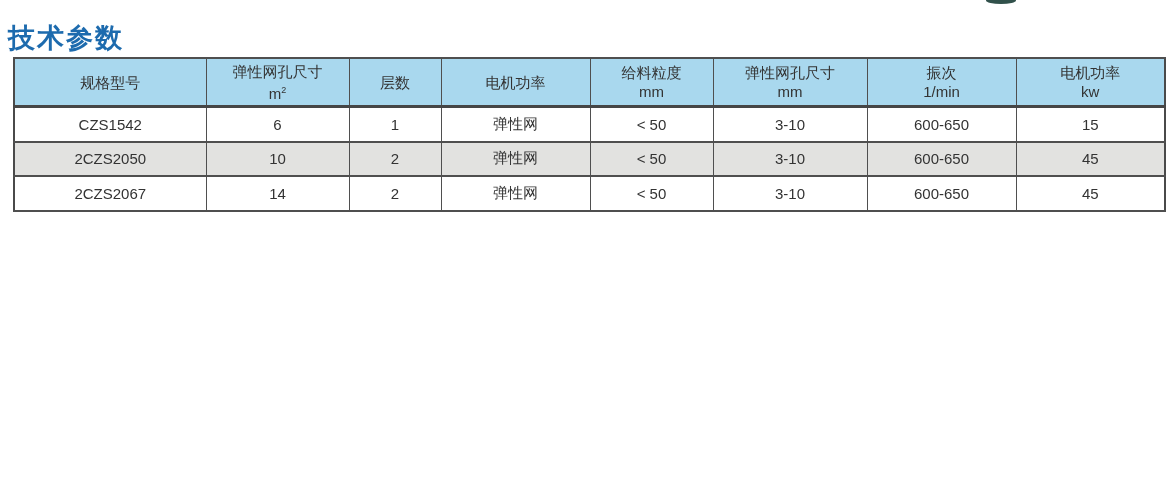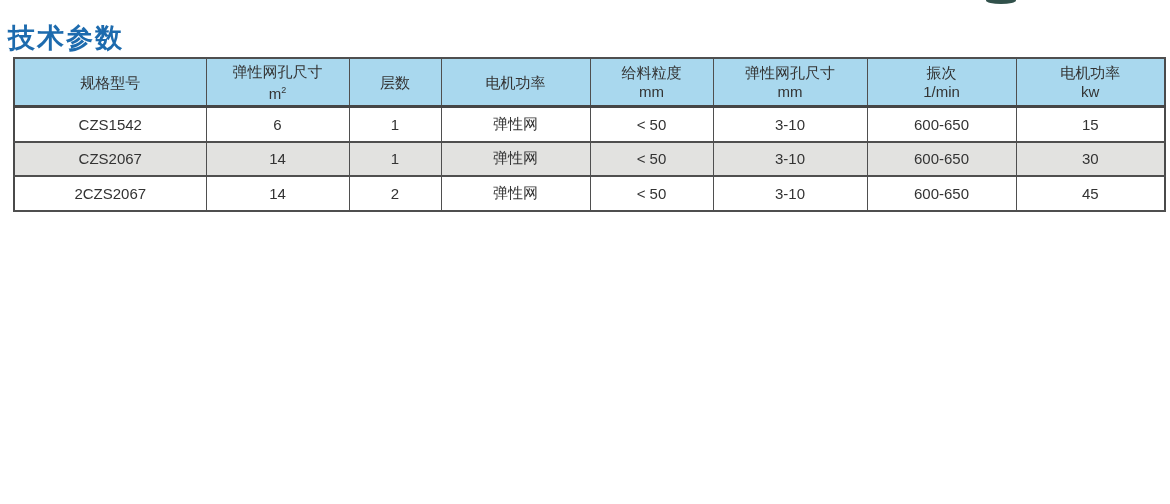--- a/index.html
+++ b/index.html
@@ -117,28 +117,28 @@
         <td>CZS1542</td>
         <td>6</td>
         <td>1</td>
         <td>弹性网</td>
         <td>&lt; 50</td>
         <td>3-10</td>
         <td>600-650</td>
         <td>15</td>
       </tr>
       <tr>
-        <td>CZS2067</td>
-        <td>14</td>
-        <td>1</td>
+        <td>2CZS2050</td>
+        <td>10</td>
+        <td>2</td>
         <td>弹性网</td>
         <td>&lt; 50</td>
         <td>3-10</td>
         <td>600-650</td>
-        <td>30</td>
+        <td>45</td>
       </tr>
       <tr>
         <td>2CZS2067</td>
         <td>14</td>
         <td>2</td>
         <td>弹性网</td>
         <td>&lt; 50</td>
         <td>3-10</td>
         <td>600-650</td>
         <td>45</td>

